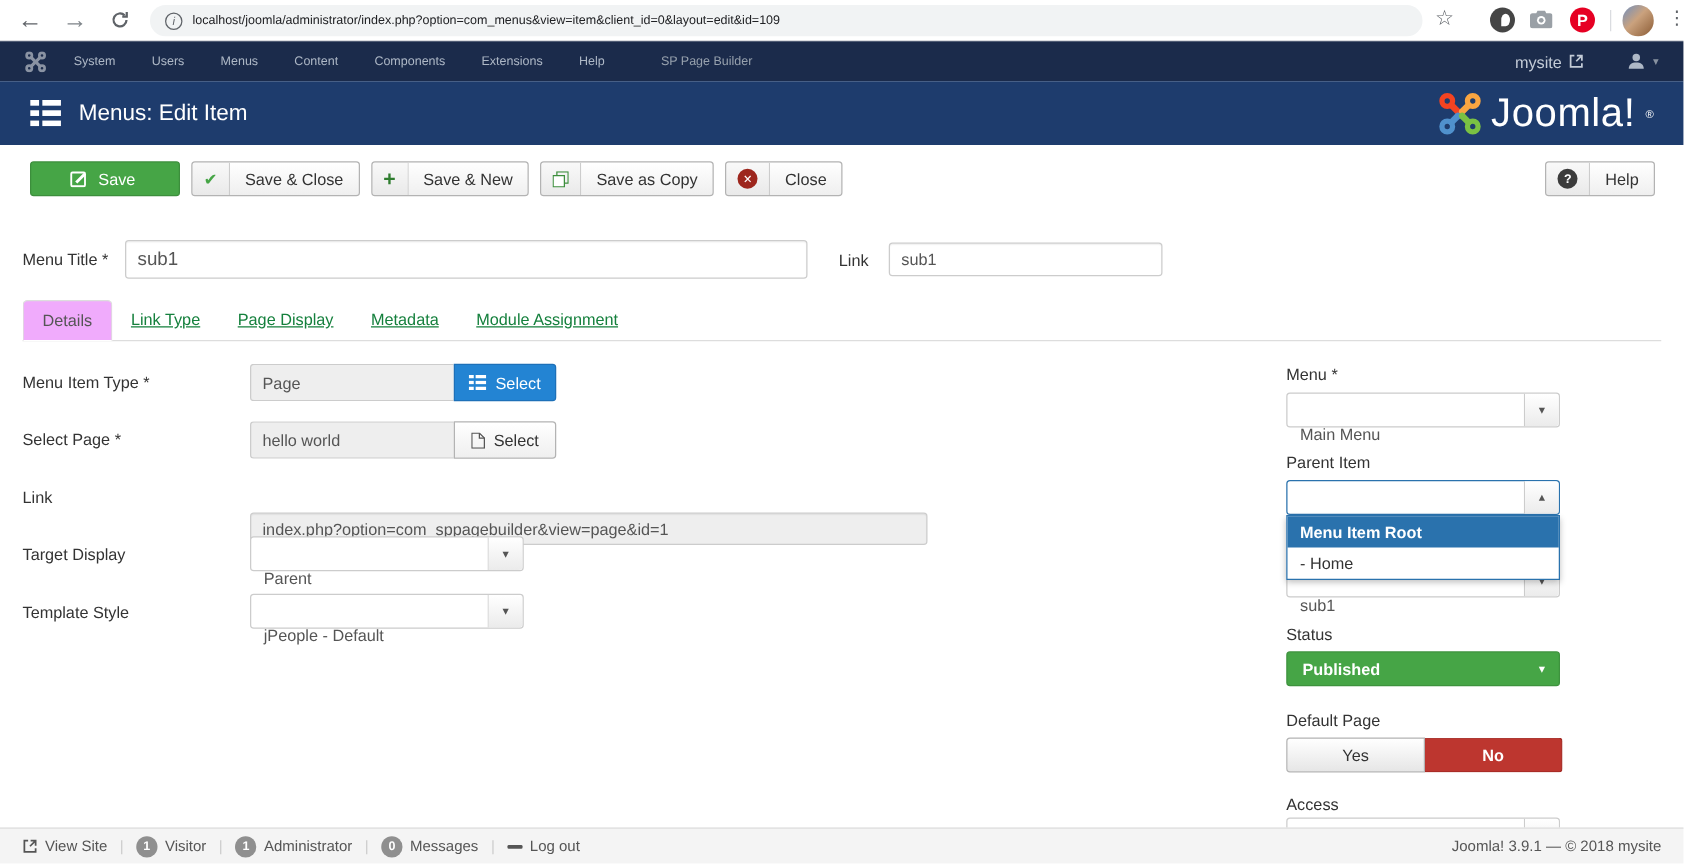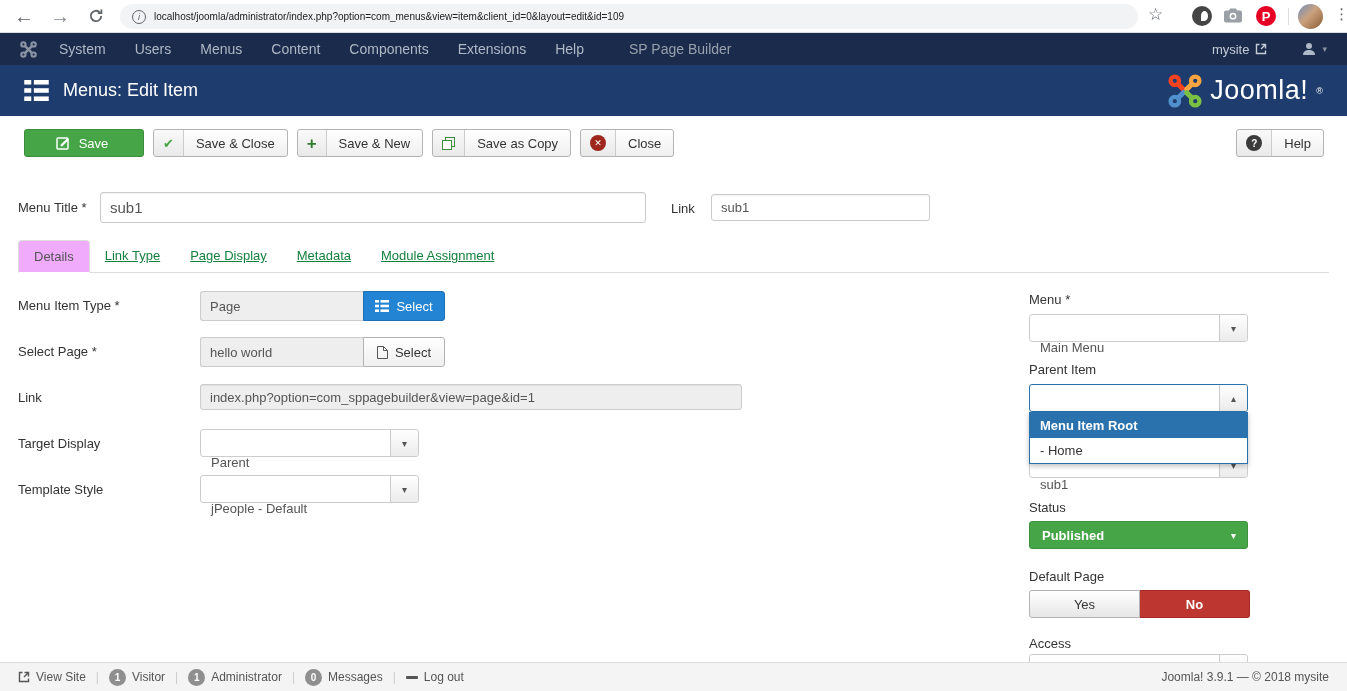--- a/index.html
+++ b/index.html
@@ -19,52 +19,52 @@
   .ext-dark::after { content:""; position:absolute; left:9px; top:5px; width:7px; height:10px; border-radius:50% 50% 50% 0; background:#fff; }
   .ext-cam { position:absolute; left:1224px; top:8px; }
   .ext-pin { position:absolute; left:1256px; top:6px; width:20px; height:20px; border-radius:50%; background:#e60023; color:#fff; font-weight:bold; font-size:13px; display:flex; align-items:center; justify-content:center; }
   .chrome-sep { position:absolute; left:1288px; top:8px; width:1px; height:17px; background:#dadce0; }
   .avatar { position:absolute; left:1298px; top:4px; width:25px; height:25px; border-radius:50%; background:linear-gradient(135deg,#6f8fc0 0%,#caa27e 45%,#8a5a33 100%); }
   .dots-ic { position:absolute; left:1334px; top:5px; font-size:15px; color:#5f6368; }
 
   
   .topnav { position:absolute; top:33px; left:0; width:100%; height:32px; background:#1b2b4b; display:flex; align-items:center; padding:0 20px; }
   .jmark { margin-right:22px; display:flex; }
-  .topnav-item { color:#aeb8c6; font-size:14px; margin-right:29px; cursor:pointer; white-space:nowrap; }
+  .topnav-item { color:#aeb8c6; font-size:10px; margin-right:29px; cursor:pointer; white-space:nowrap; }
   .topnav-item.sp { color:#97a1ad; margin-left:16px; }
   .topnav-right { margin-left:auto; display:flex; align-items:center; gap:8px; }
   .site-link { color:#c3cbd6; font-size:13px; display:flex; align-items:center; gap:6px; cursor:pointer; }
   .user-menu { display:flex; align-items:center; gap:5px; margin-left:26px; color:#aeb8c6; cursor:pointer; }
   .user-caret { font-size:9px; color:#8892a0; }
 
   
   .pheader { position:absolute; top:65px; left:0; width:100%; height:51px; background:#1e3c6d; display:flex; align-items:center; padding:0 24px; }
   .ptitle { color:#fff; font-size:18px; margin-left:14px; }
   .brand { margin-left:auto; display:flex; align-items:center; gap:8px; }
-  .brand-text { color:#fff; font-size:27px; letter-spacing:0.5px; }
+  .brand-text { color:#fff; font-size:32px; letter-spacing:0.5px; }
   .brand-reg { color:#fff; font-size:9px; vertical-align:super; }
 
   
   .toolbar { position:absolute; top:116px; left:0; width:100%; height:55px; background:#fff; }
   .btn-row { position:absolute; left:24px; top:13px; display:flex; gap:9px; }
   .btn { height:28px; display:inline-flex; align-items:center; border:1px solid #b3b3b3; border-radius:3px; background:linear-gradient(#ffffff,#efefef); font-size:13px; color:#333; cursor:pointer; }
   .btn .ic-cell { display:flex; align-items:center; justify-content:center; padding:0 9px; height:100%; border-right:1px solid #ccc; background:rgba(0,0,0,0.025); border-radius:3px 0 0 3px; }
   .btn .lbl { padding:0 12px; white-space:nowrap; }
   .btn.green { background:#46a546; border-color:#3c8e3c; color:#fff; width:120px; justify-content:center; }
   .btn.green .lbl { padding:0 4px; }
   .check-glyph { color:#46a546; font-size:13px; }
   .plus-glyph { color:#2f7d2f; font-size:17px; font-weight:bold; line-height:1; }
   .closex { width:16px; height:16px; border-radius:50%; background:#9d261d; color:#fff; font-size:9px; display:flex; align-items:center; justify-content:center; }
   .helpq { width:16px; height:16px; border-radius:50%; background:#3b3b3b; color:#fff; font-size:10px; font-weight:bold; display:flex; align-items:center; justify-content:center; }
   .help-btn { position:absolute; right:23px; top:13px; }
 
   
   .flabel { position:absolute; font-size:13px; color:#333; white-space:nowrap; }
   .tinput { position:absolute; border:1px solid #ccc; border-radius:3px; background:#fff; color:#555; font-family:"Liberation Sans",sans-serif; padding:0 9px; box-shadow:inset 0 1px 1px rgba(0,0,0,0.06); }
-  .dis { background:#eee; }
+  .dis { background:#eee;margin-top:26px; }
   .igroup { position:absolute; display:flex; }
   .igroup .gin { width:163px; height:30px; border:1px solid #ccc; border-right:none; border-radius:3px 0 0 3px; background:#eee; color:#555; font-size:13px; padding:0 9px; display:flex; align-items:center; }
   .selbtn { height:30px; width:82px; display:flex; align-items:center; justify-content:center; gap:7px; font-size:13px; border-radius:0 3px 3px 0; cursor:pointer; }
   .selbtn.blue { background:#2384d3; border:1px solid #1d70b8; color:#fff; }
   .selbtn.white { background:linear-gradient(#ffffff,#efefef); border:1px solid #b3b3b3; color:#333; }
 
   .tabbar { position:absolute; left:18px; top:240px; width:1311px; display:flex; border-bottom:1px solid #ddd; }
   .tab { padding:8px 15px; font-size:13px; cursor:pointer; }
   .tab.active { border:1px solid #ddd; border-bottom:1px solid #fff; margin-bottom:-1px; border-radius:4px 4px 0 0; color:#555; background:#f0abfc; }
   .tab.link { color:#15803d;text-decoration:underline; }

